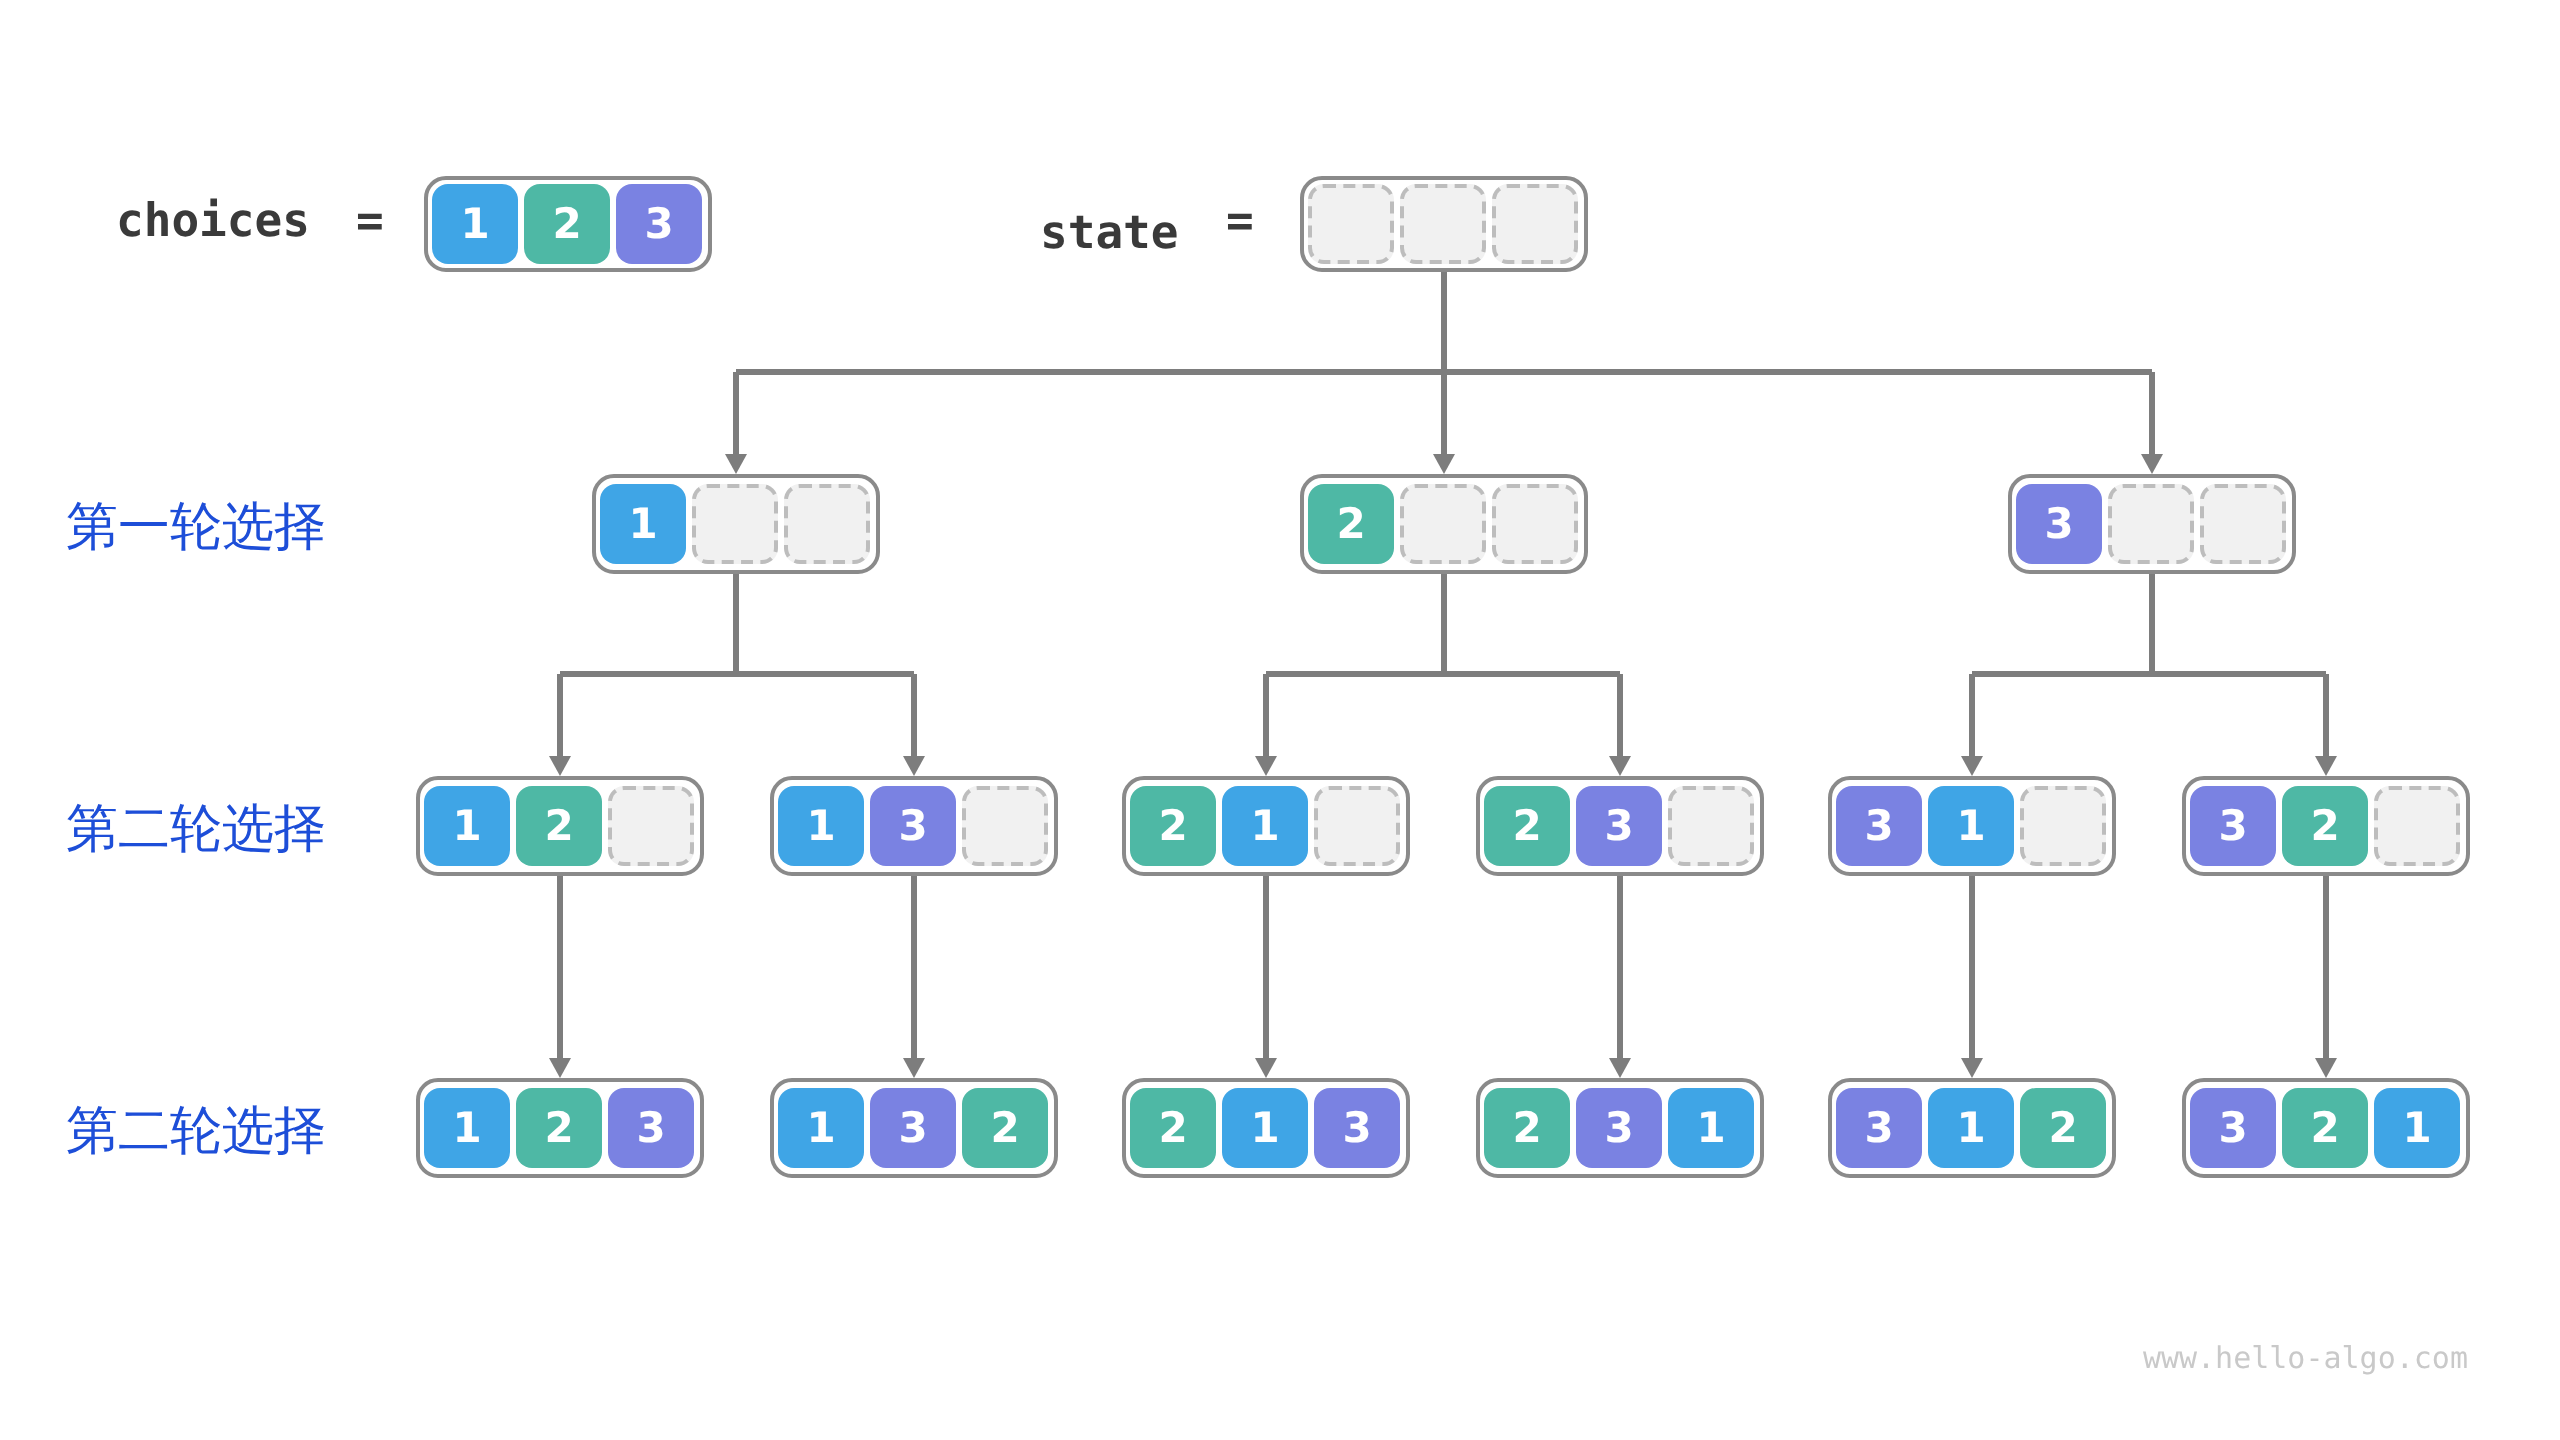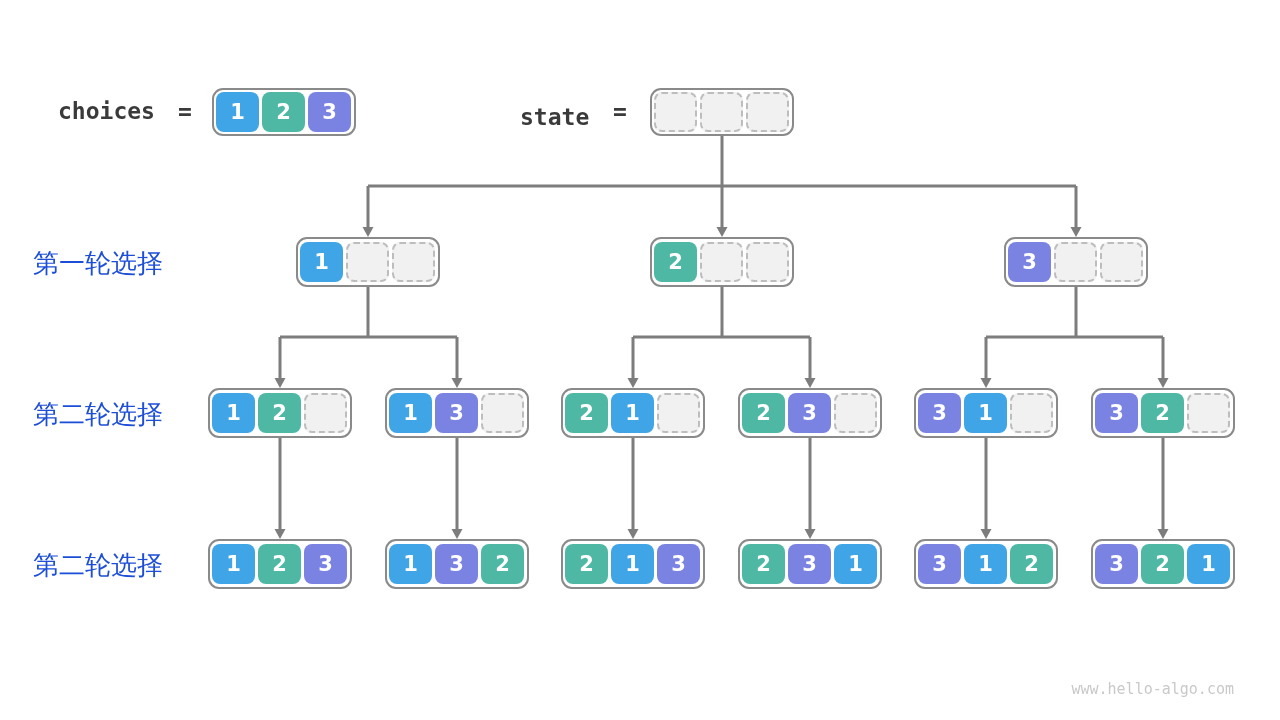--- a/index.html
+++ b/index.html
@@ -26,21 +26,21 @@
     box-sizing:border-box;width:43px;height:40px;border-radius:8px;
     display:flex;align-items:center;justify-content:center;
     color:#ffffff;font-size:21px;font-weight:600;
     font-family:"DejaVu Sans", sans-serif;flex:0 0 auto;
   }
   .cell.empty{
     background:#f1f1f1;border:2px dashed #bdbdbd;
   }
   #connector-layer{position:absolute;left:0;top:0;}
   .watermark{
-    position:absolute;right:46px;bottom:22px;
+    position:absolute;right:46px;bottom:32px;
     font-family:"DejaVu Sans Mono", monospace;font-size:15px;color:#c9c9c9;text-align:right;
   }
 </style>
 </head>
 <body>
 
 <svg id="connector-layer" width="1280" height="720">
     <path d="M722 136L722 228M368 186L1076 186M368 186L368 228M1076 186L1076 228M368 287L368 337M280 337L457 337M280 337L280 379M457 337L457 379M722 287L722 337M633 337L810 337M633 337L633 379M810 337L810 379M1076 287L1076 337M986 337L1163 337M986 337L986 379M1163 337L1163 379M280 438L280 530M457 438L457 530M633 438L633 530M810 438L810 530M986 438L986 530M1163 438L1163 530" stroke="#7d7d7d" stroke-width="3" fill="none"></path>
     <polygon points="362.5,227 373.5,227 368,237" fill="#7d7d7d"></polygon>
     <polygon points="716.5,227 727.5,227 722,237" fill="#7d7d7d"></polygon>

